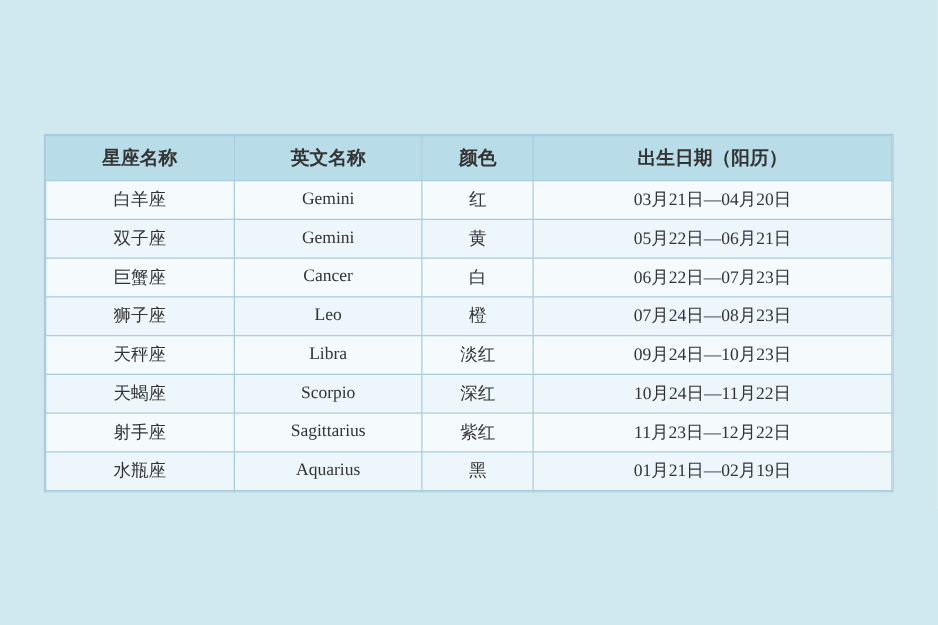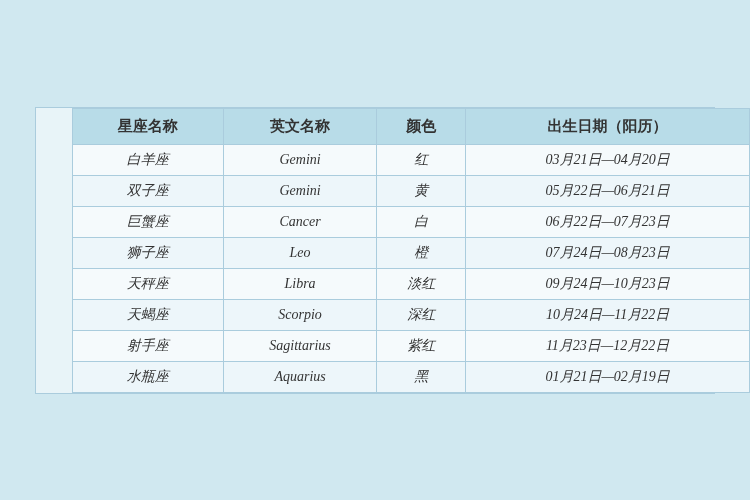--- a/index.html
+++ b/index.html
@@ -20,41 +20,39 @@
 
     .table-container {
       background-color: #e8f4f8;
       border: 1px solid #aaccdd;
       width: 680px;
     }
 
     table {
       width: 100%;
       border-collapse: collapse;
-      margin-left: 36px;
     }
 
     thead tr th {
       background-color: #b8dce8;
       border: 1px solid #aaccdd;
       padding: 8px 6px;
       text-align: center;
       font-weight: bold;
       font-size: 15px;
       color: #333;
     }
 
     tbody tr td {
       border: 1px solid #aaccdd;
       padding: 6px 6px;
       text-align: center;
       font-size: 14px;
       color: #333;
       background-color: #f5fafc;
-      font-style: italic;
     }
 
     tbody tr:nth-child(even) td {
       background-color: #edf6fa;
     }
   </style>
 </head>
 <body>
 
 <div class="table-container">

